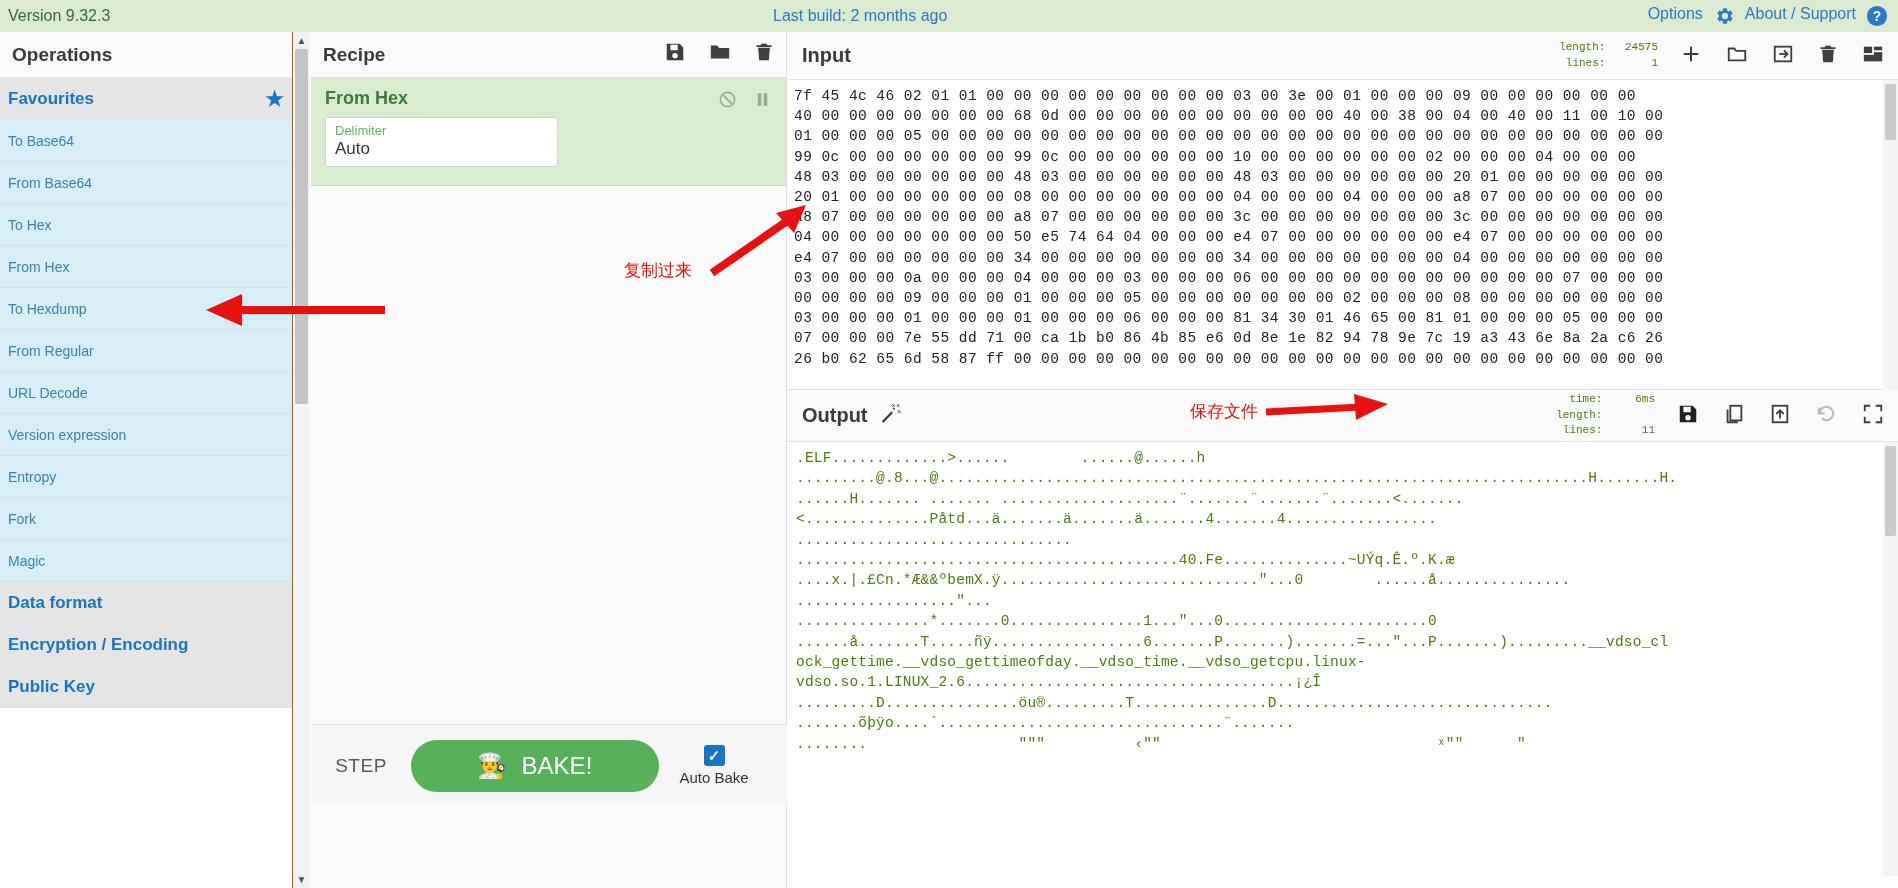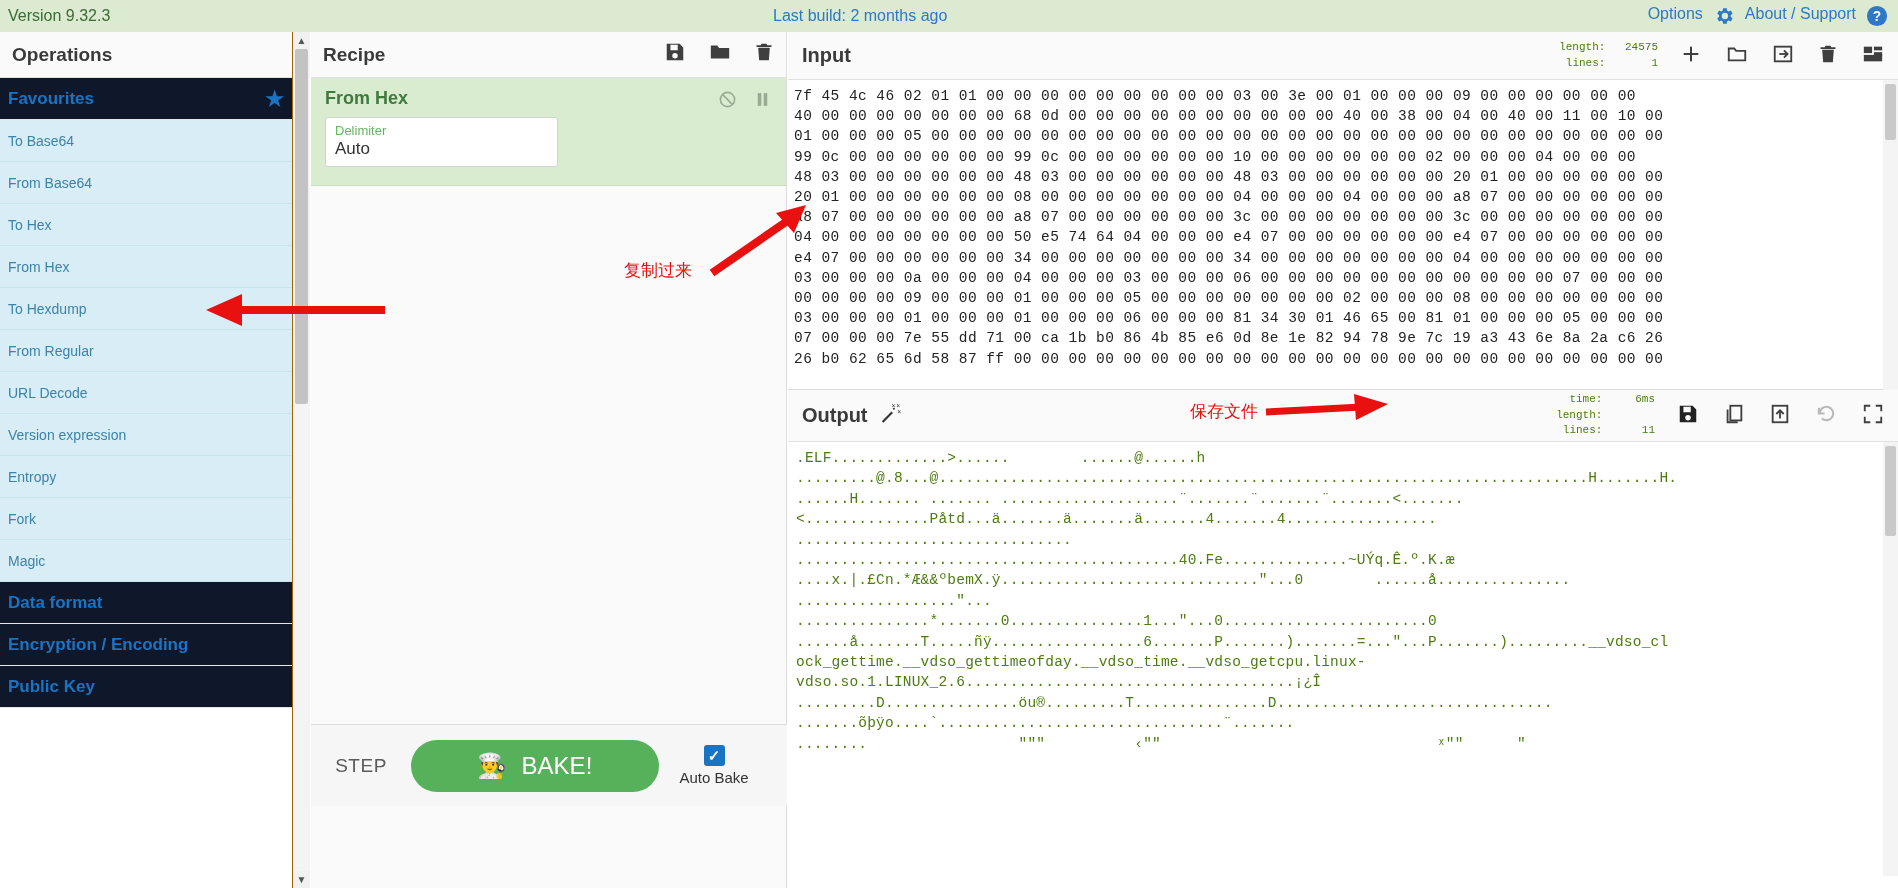--- a/index.html
+++ b/index.html
@@ -46,21 +46,21 @@
     display: flex; align-items: center; padding: 0 10px; background:#fff;
   }
   .search-box input {
     width: 100%; border: 0; outline: 0; font-size: 17px; color: #666;
     font-family: "Liberation Sans", sans-serif; background: transparent;
   }
   .ops-list { height: 770px; overflow: hidden; }
   .cat-head {
     height: 42px; display: flex; align-items: center; padding: 0 8px;
     font-size: 17px; font-weight: bold; color: #1a74c4;
-    background: #0f172a; border-bottom: 1px solid #e6e6e6;
+    background: #e5e5e5; border-bottom: 1px solid #e6e6e6;
     justify-content: space-between;
   }
   .star { color: #1a74c4; font-size: 21px; }
   .op-item {
     height: 42px; display: flex; align-items: center; padding: 0 8px;
     font-size: 14px; color: #3b83a8; background: #d8edf5;
     border-bottom: 1px solid #c7e3ee;
   }
 
   

